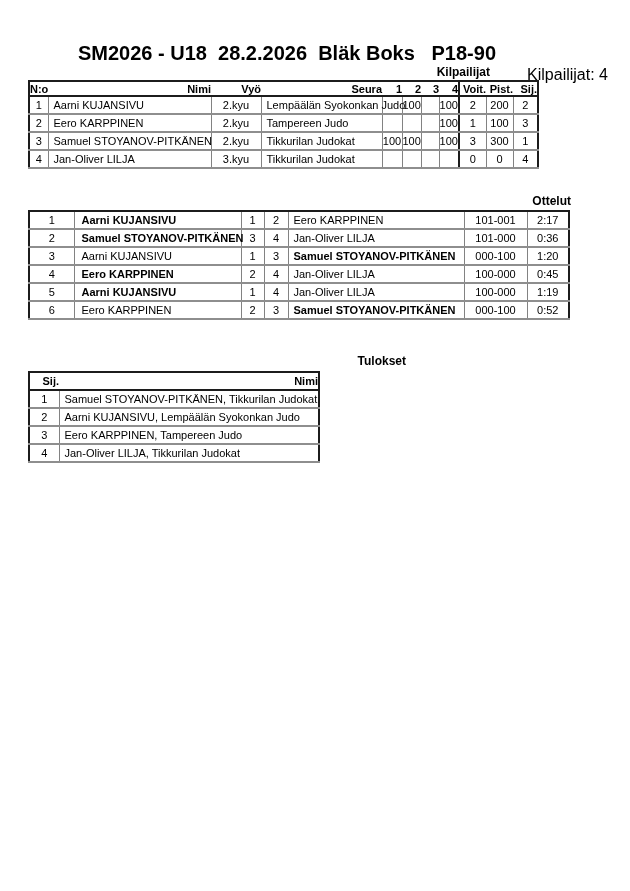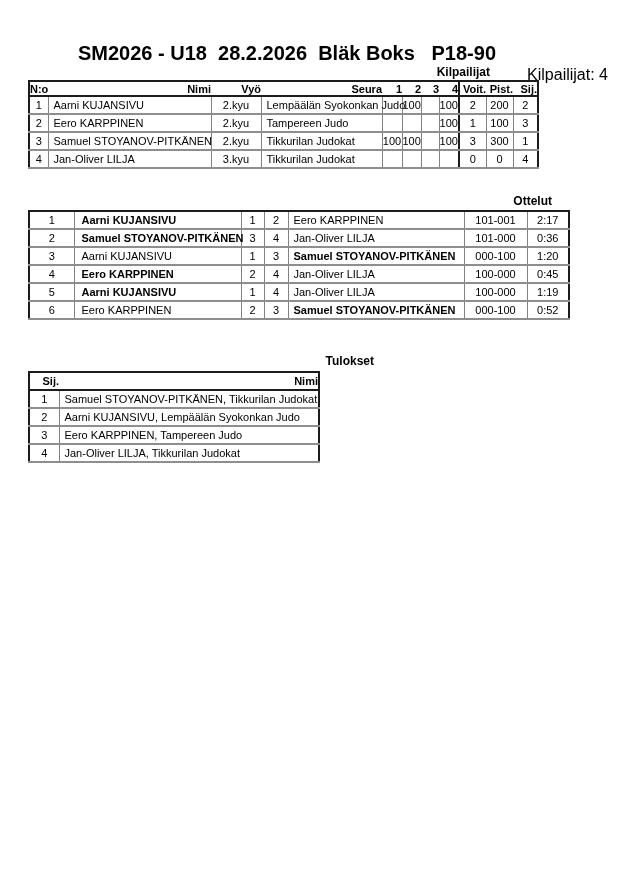--- a/index.html
+++ b/index.html
@@ -10,22 +10,22 @@
   }
   .abs{position:absolute;}
   #title{
     top:42px;left:0;width:574px;text-align:center;
     font-size:20px;font-weight:bold;white-space:pre;letter-spacing:0px;
   }
   .section-label{
     font-size:12px;font-weight:bold;text-align:right;white-space:pre;
   }
   #kilpailijat-label{top:65px;left:0;width:490px;}
-  #ottelut-label{top:194px;left:0;width:552px;}
-  #tulokset-label{top:354px;left:0;width:374px;}
+  #ottelut-label{top:194px;left:0;width:552px;padding-left:19px;}
+  #tulokset-label{top:354px;left:0;width:374px;padding-left:32px;}
   #competitor-count{
     top:66px;left:0;width:608px;text-align:right;font-size:16px;
   }
   table{
     border-collapse:collapse;table-layout:fixed;
     border:2px solid #1c1c1c;
     font-size:11px;
   }
   th{
     font-weight:bold;font-size:11px;height:13px;padding:0;

